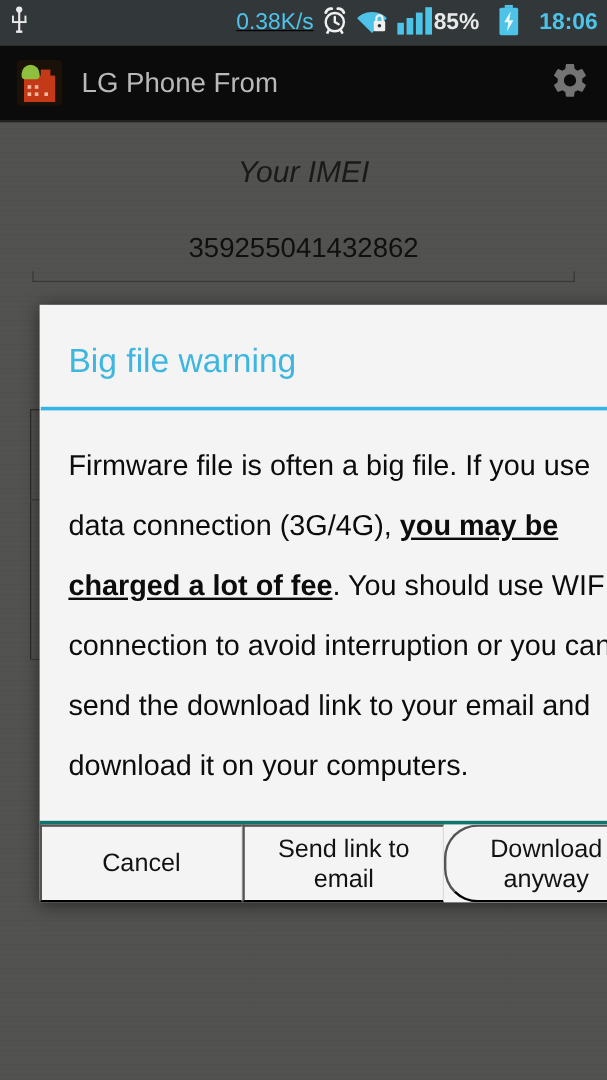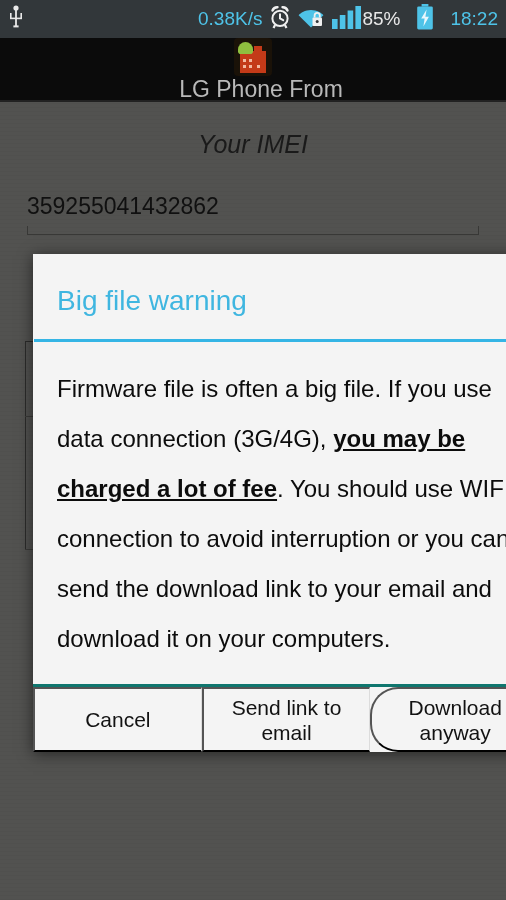--- a/index.html
+++ b/index.html
@@ -17,40 +17,39 @@
   }
 
   
   #statusbar {
     position: absolute; top: 0; left: 0;
     width: 506px; height: 38px;
     background: #32373a;
     display: flex; align-items: center;
     padding: 0 8px;
   }
-  #sb-left { display: flex; align-items: center; gap: 6px; flex: 1; }
-  #sb-right { display: flex; align-items: center; gap: 16px; }
+  #sb-left { display: flex; align-items: center; gap: 6px; flex: 1; text-decoration: underline; }
+  #sb-right { display: flex; align-items: center; gap: 16px; font-weight: bold; }
   .sb-text {
     color: #4ec3e8;
     font-size: 19px;
     letter-spacing: 0px;
     white-space: nowrap;
   }
   .sb-text.white { color: #e8e8e8; }
   .sb-icon { display: block; }
 
   
   #actionbar {
     position: absolute; top: 38px; left: 0;
     width: 506px; height: 64px;
     background: #0b0b0b;
     display: flex; align-items: center;
     padding: 0 14px;
     border-bottom: 2px solid #222;
-    flex-direction: column;
   }
   #app-icon {
     width: 38px; height: 38px;
     border-radius: 4px;
     background: #1a1208;
     position: relative;
     overflow: hidden;
     flex: 0 0 auto;
   }
   #app-icon .factory {
@@ -96,21 +95,21 @@
     color: #1b1b1b;
     font-size: 25px;
     padding-top: 28px;
     font-style: italic;
   }
   #imei-wrap {
     margin: 34px 27px 0 27px;
     position: relative;
   }
   #imei-value {
-    text-align: left;
+    text-align: center;
     color: #111;
     font-size: 23px;
     padding-bottom: 6px;
   }
   #imei-underline {
     height: 9px;
     border-bottom: 1px solid #3a3a38;
     border-left: 1px solid #3a3a38;
     border-right: 1px solid #3a3a38;
   }
@@ -250,21 +249,21 @@
     </div>
     <div id="sb-right">
       <span class="sb-text white">85%</span>
       <span class="sb-icon">
         <svg width="18" height="26" viewBox="0 0 18 26">
           <rect x="5.6" y="0" width="6.8" height="2.6" fill="#4ec3e8"></rect>
           <rect x="1.2" y="2.4" width="15.6" height="23" rx="1.4" fill="#4ec3e8"></rect>
           <path d="M10.6 5.5 L5.2 14.6 H8.6 L7.4 22.4 L12.9 12.8 H9.4 Z" fill="#e8f7fc"></path>
         </svg>
       </span>
-      <span class="sb-text">18:22</span>
+      <span class="sb-text">18:06</span>
     </div>
   </div>
 
   <div id="actionbar">
     <div id="app-icon">
       <div class="factory"></div>
       <div class="stack"></div>
       <div class="droid"></div>
       <div class="win" style="left:9px;bottom:14px"></div>
       <div class="win" style="left:15px;bottom:14px"></div>

